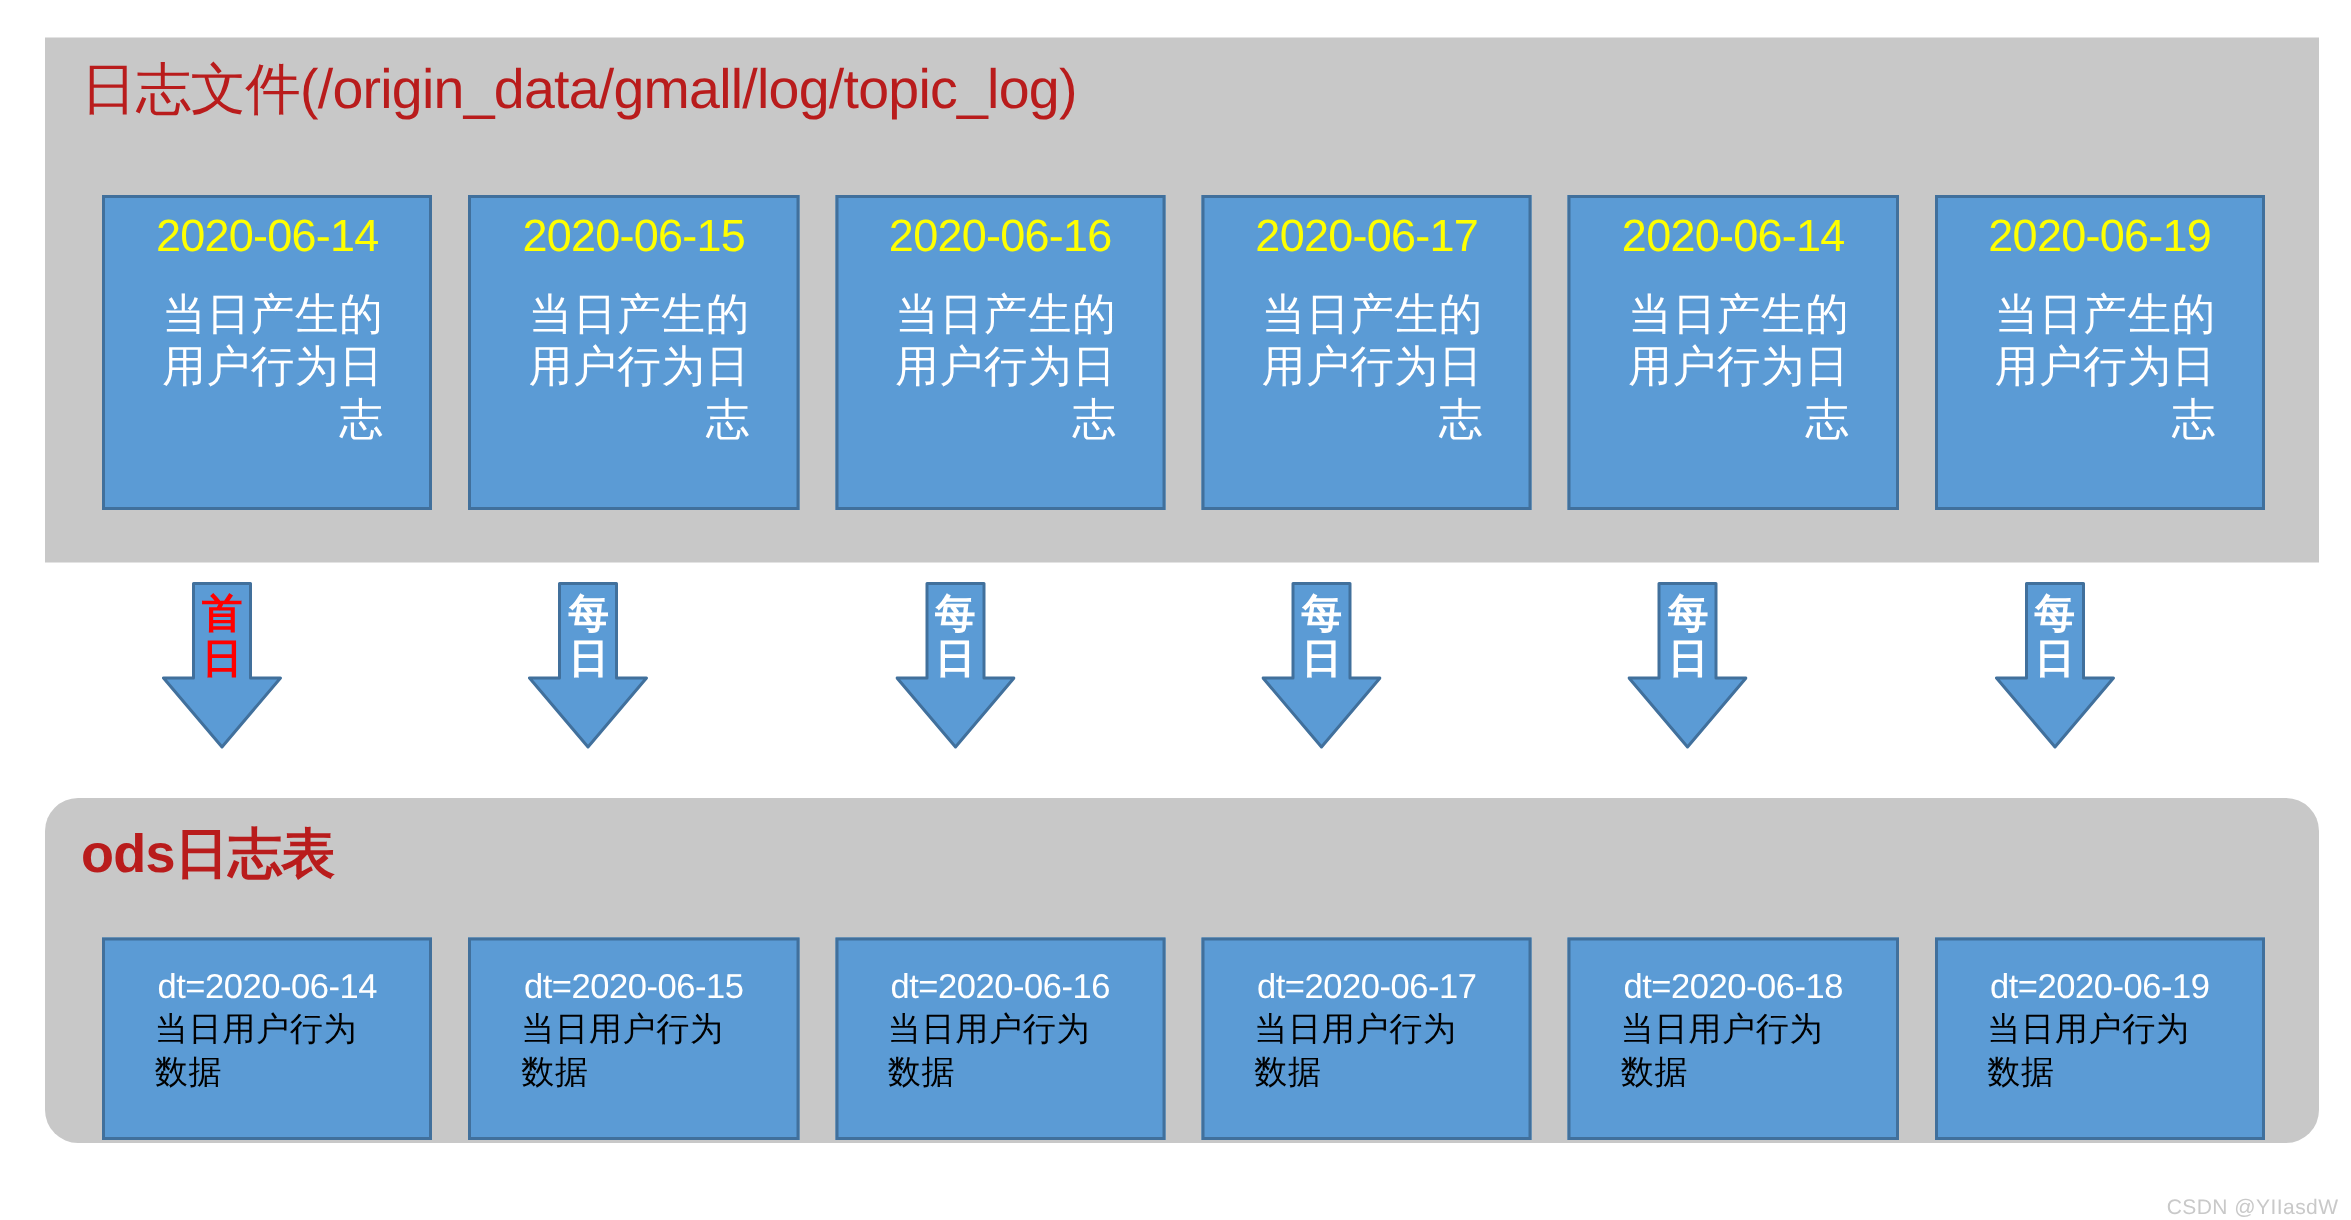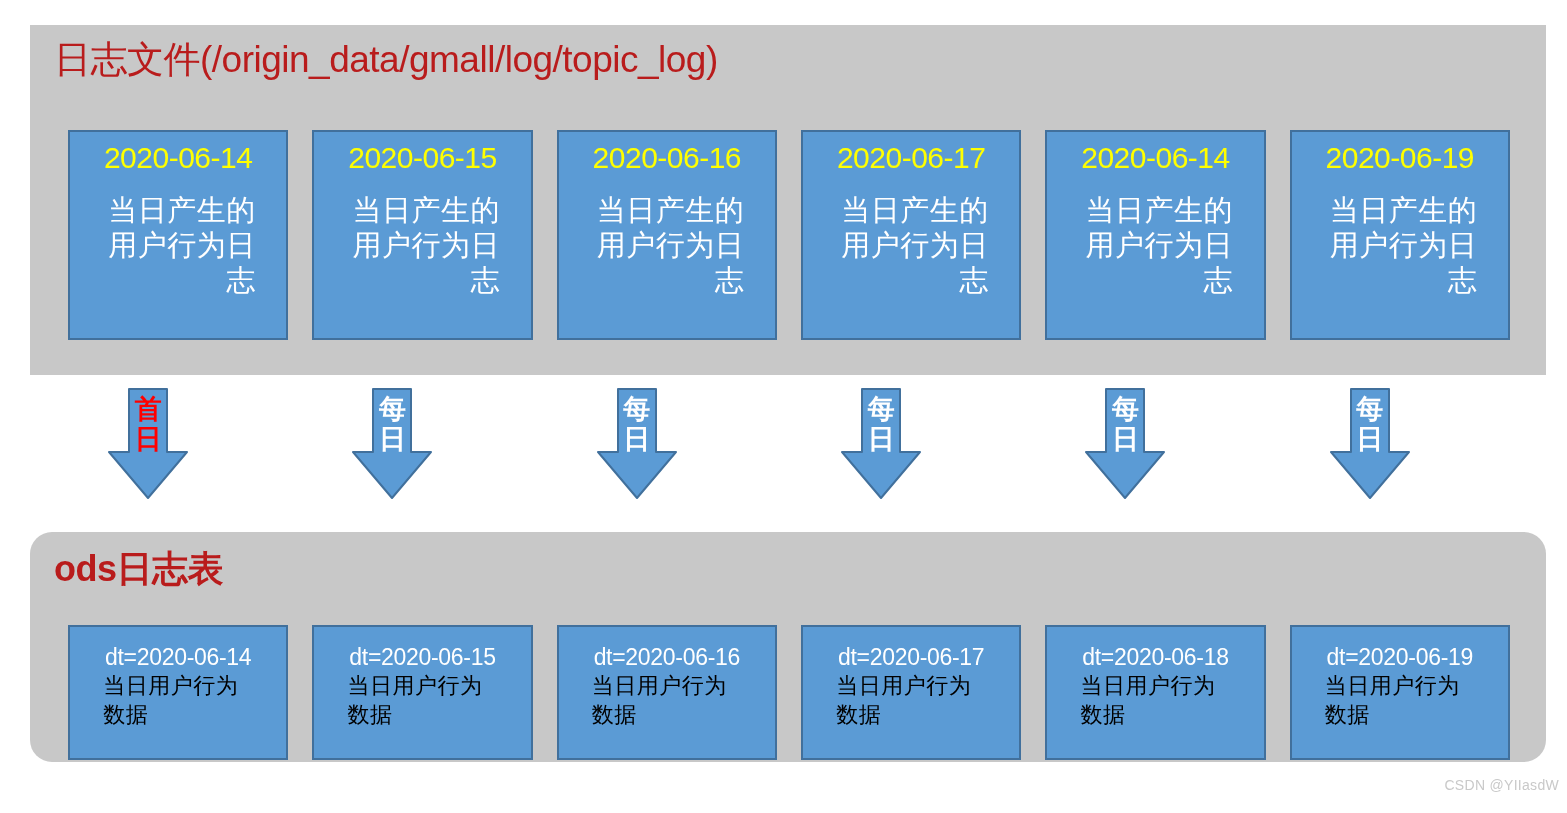--- a/index.html
+++ b/index.html
@@ -164,21 +164,21 @@
     color: #FF0000;
   }
   .arrow-label span {
     display: block;
   }
 
   
   #watermark {
     position: absolute;
     right: 8px;
-    bottom: 20px;
+    bottom: 1px;
     font-size: 14px;
     color: #c9c9c9;
     letter-spacing: 0.3px;
     white-space: nowrap;
   }
 </style>
 </head>
 <body>
 
 <div class="panel" id="panel-source">

